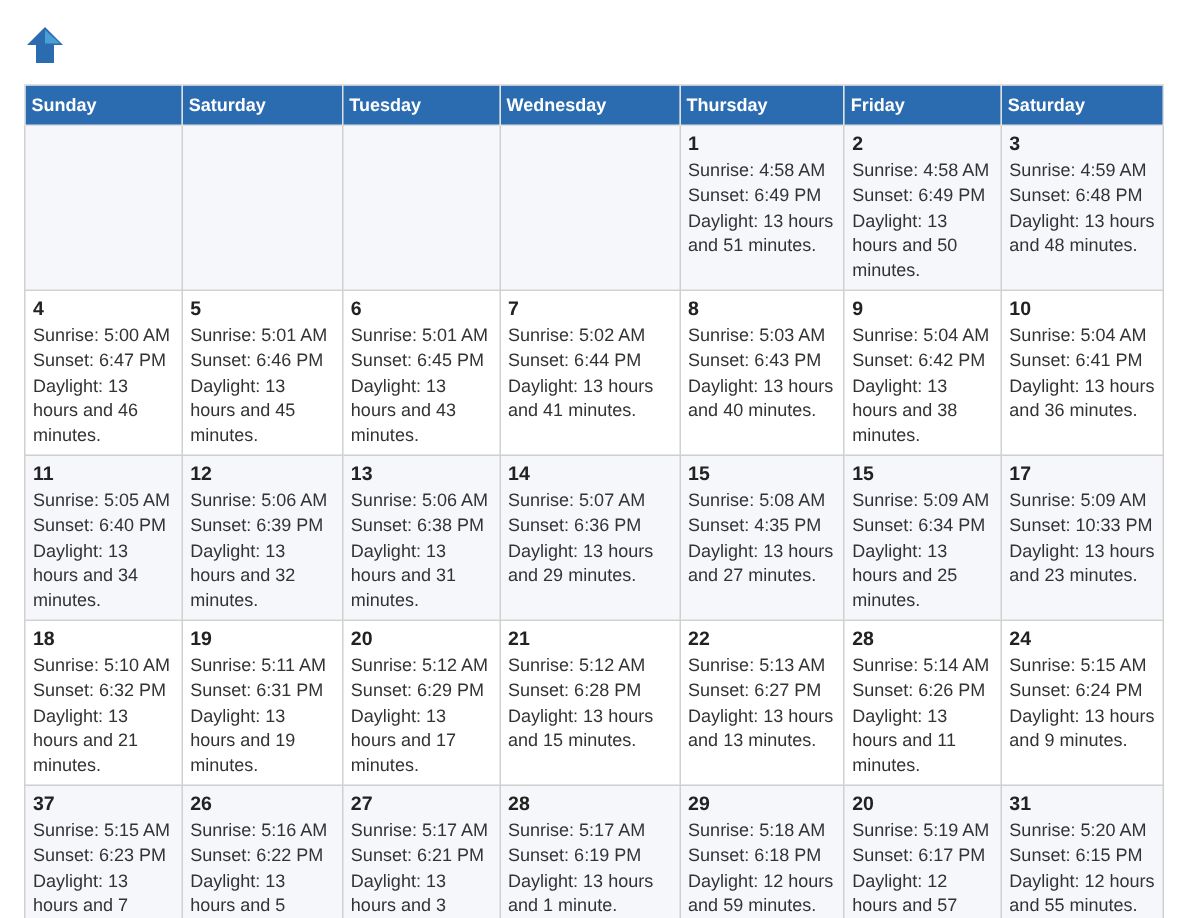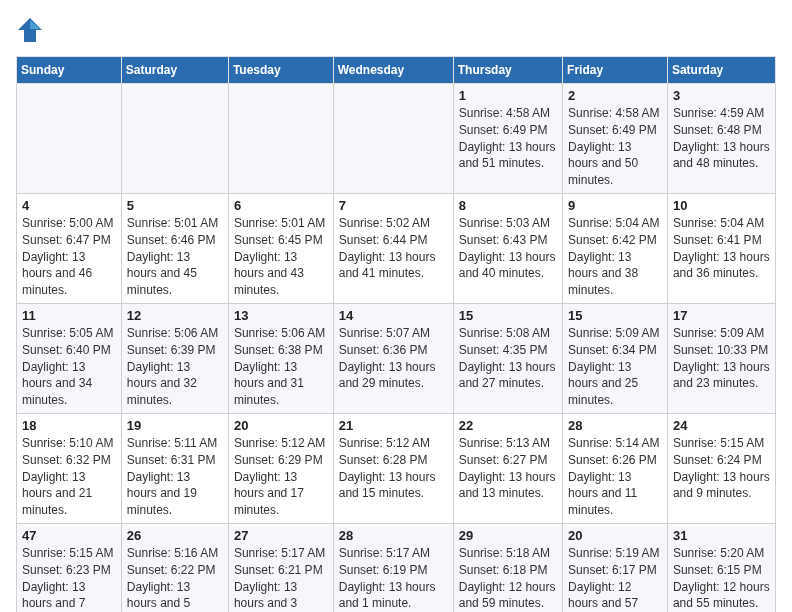--- a/index.html
+++ b/index.html
@@ -299,21 +299,21 @@
         <td>
           <span class="day-num">24</span>
           <div class="day-info">Sunrise: 5:15 AM
 Sunset: 6:24 PM
 Daylight: 13 hours
 and 9 minutes.</div>
         </td>
       </tr>
       <tr>
         <td>
-          <span class="day-num">47</span>
+          <span class="day-num">37</span>
           <div class="day-info">Sunrise: 5:15 AM
 Sunset: 6:23 PM
 Daylight: 13 hours
 and 7 minutes.</div>
         </td>
         <td>
           <span class="day-num">26</span>
           <div class="day-info">Sunrise: 5:16 AM
 Sunset: 6:22 PM
 Daylight: 13 hours

